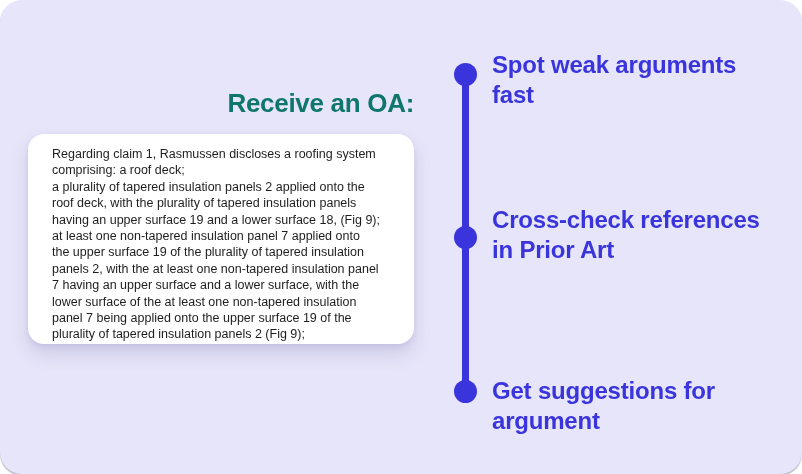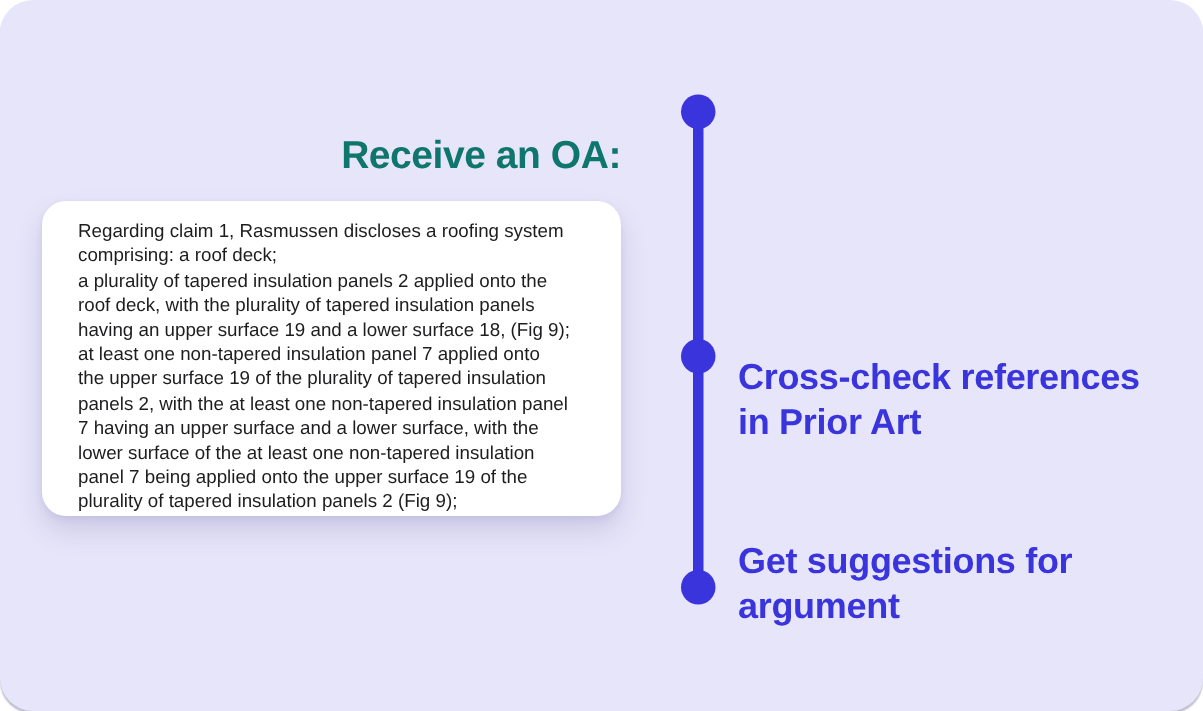--- a/index.html
+++ b/index.html
@@ -80,22 +80,22 @@
     left: 52px;   
     width: 300px;
     font-size: 24px;
     font-weight: 700;
     line-height: 30px;
     letter-spacing: -0.2px;
     color: #3a34dc;
     white-space: pre-line;
   }
   .item-1 { top: 50px; }
-  .item-2 { top: 205px; margin-top: 32px; }
-  .item-3 { top: 360px; }
+  .item-2 { top: 205px; }
+  .item-3 { top: 376px; }
 </style>
 </head>
 <body>
 
 <div class="canvas">
 
   <h1 class="heading">Receive an OA:</h1>
 
   <div class="card">
     <p class="card-text">Regarding claim 1, Rasmussen discloses a roofing system
@@ -112,19 +112,21 @@
 plurality of tapered insulation panels 2 (Fig 9);</p>
   </div>
 
   <div class="timeline">
     <div class="t-line"></div>
 
     <div class="t-dot dot-1"></div>
     <div class="t-dot dot-2"></div>
     <div class="t-dot dot-3"></div>
 
+    <div class="t-item item-1">Spot weak arguments
+fast</div>
     <div class="t-item item-2">Cross-check references
 in Prior Art</div>
     <div class="t-item item-3">Get suggestions for
 argument</div>
   </div>
 
 </div>
 
 </body></html>

